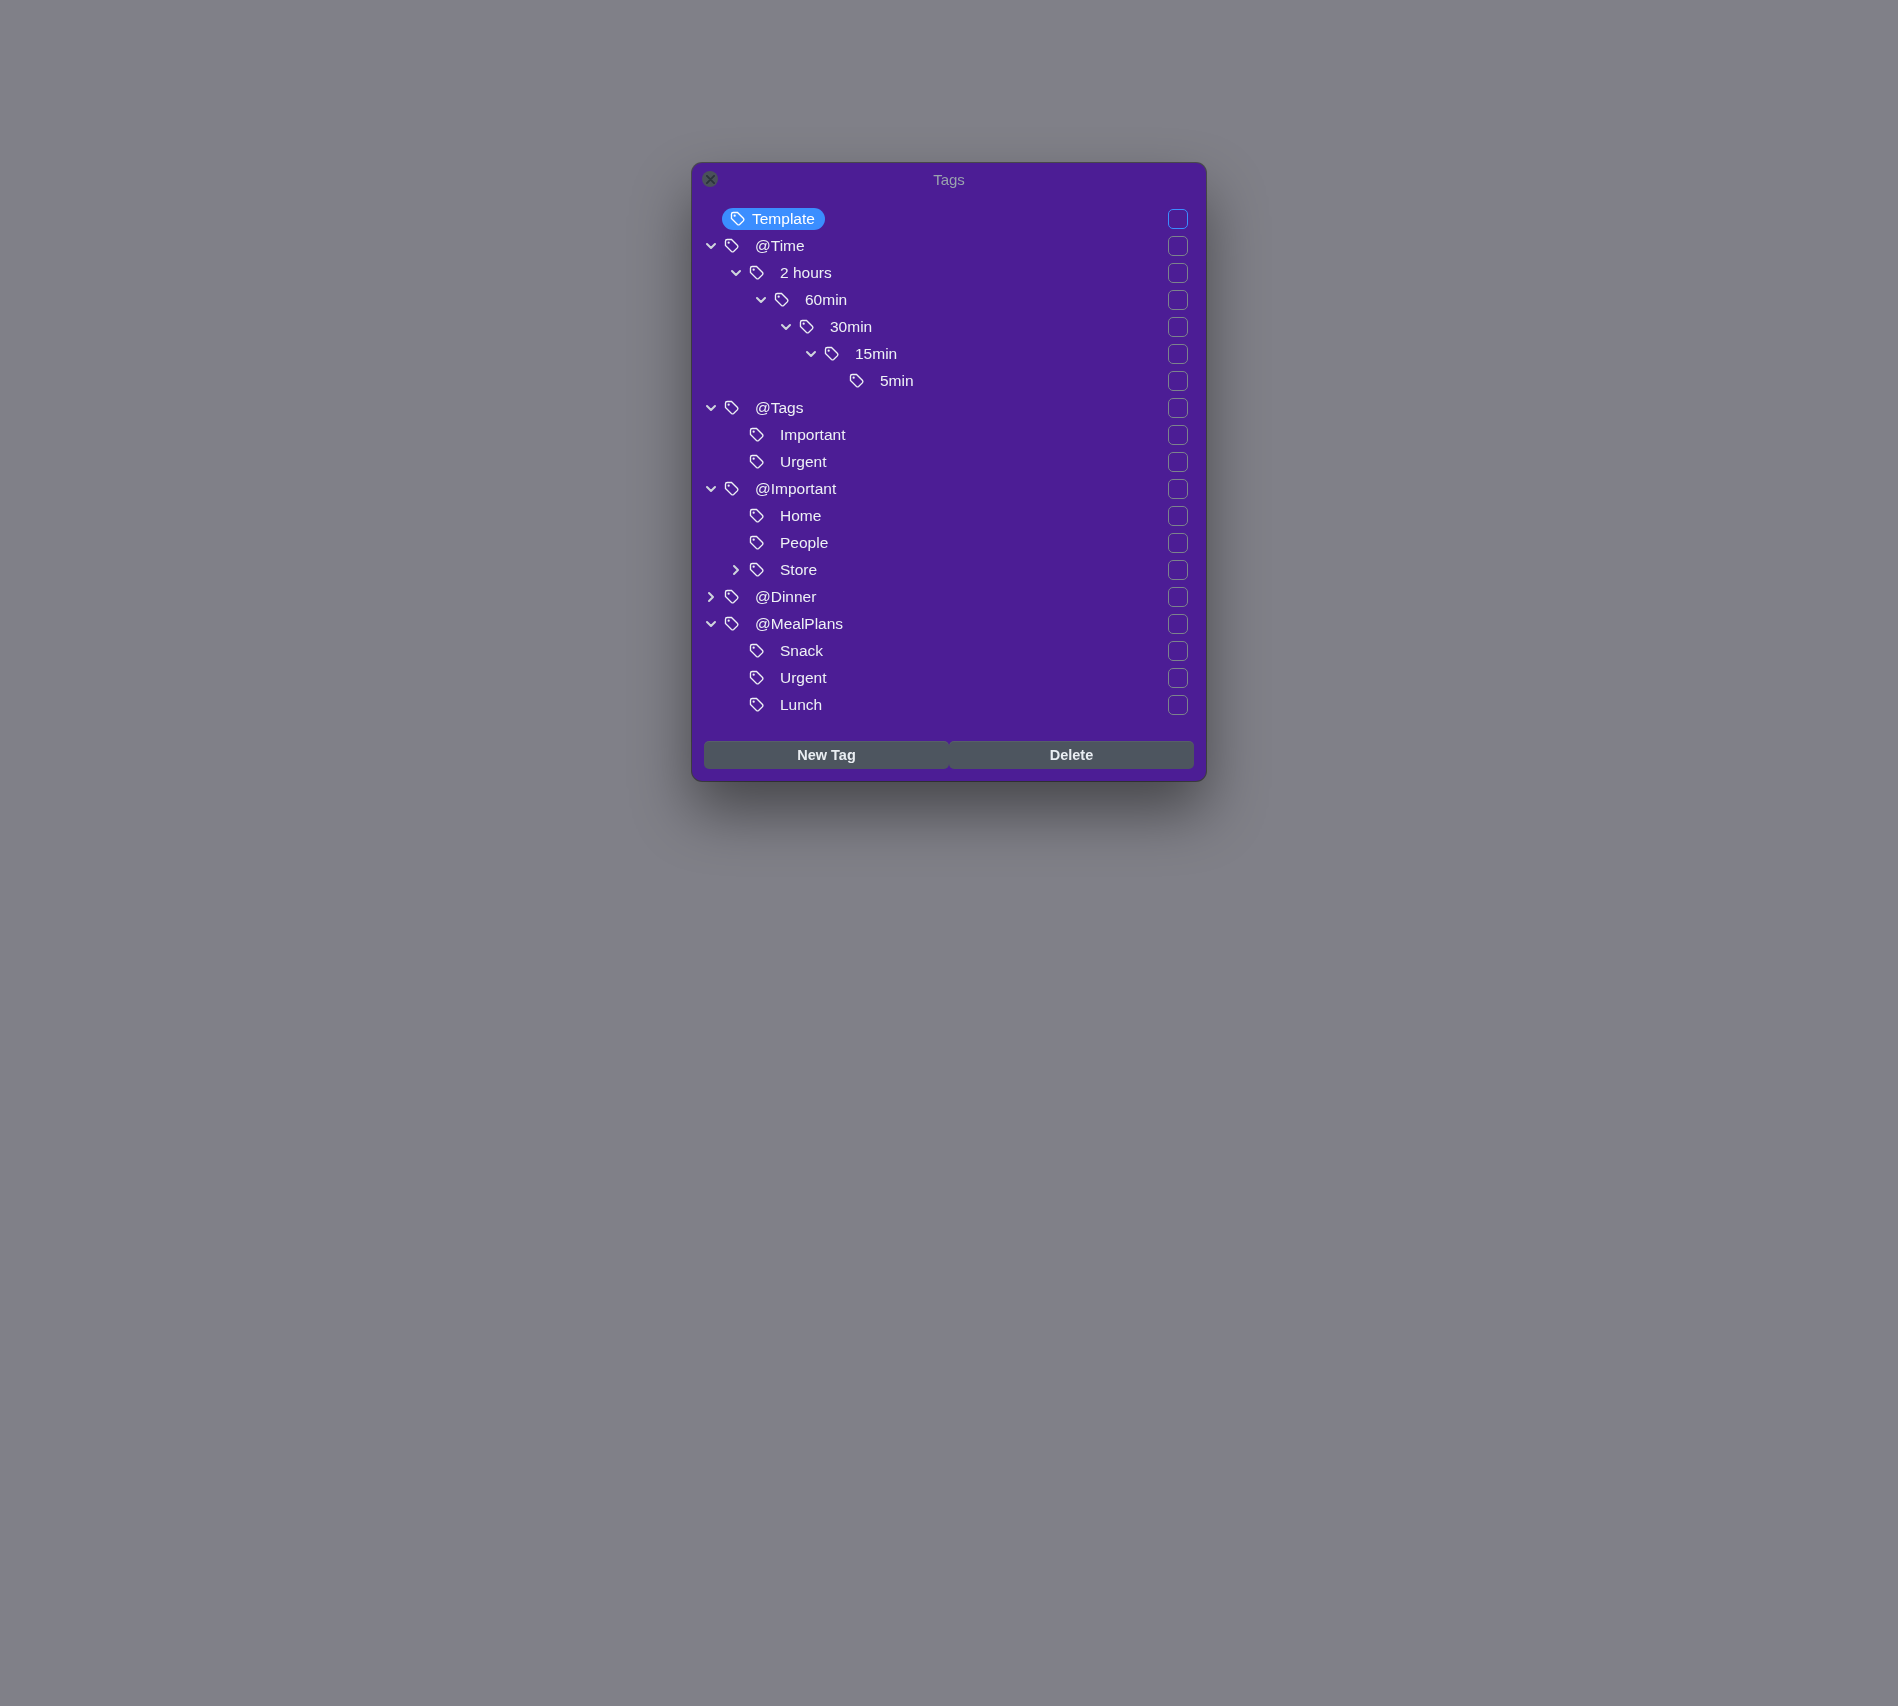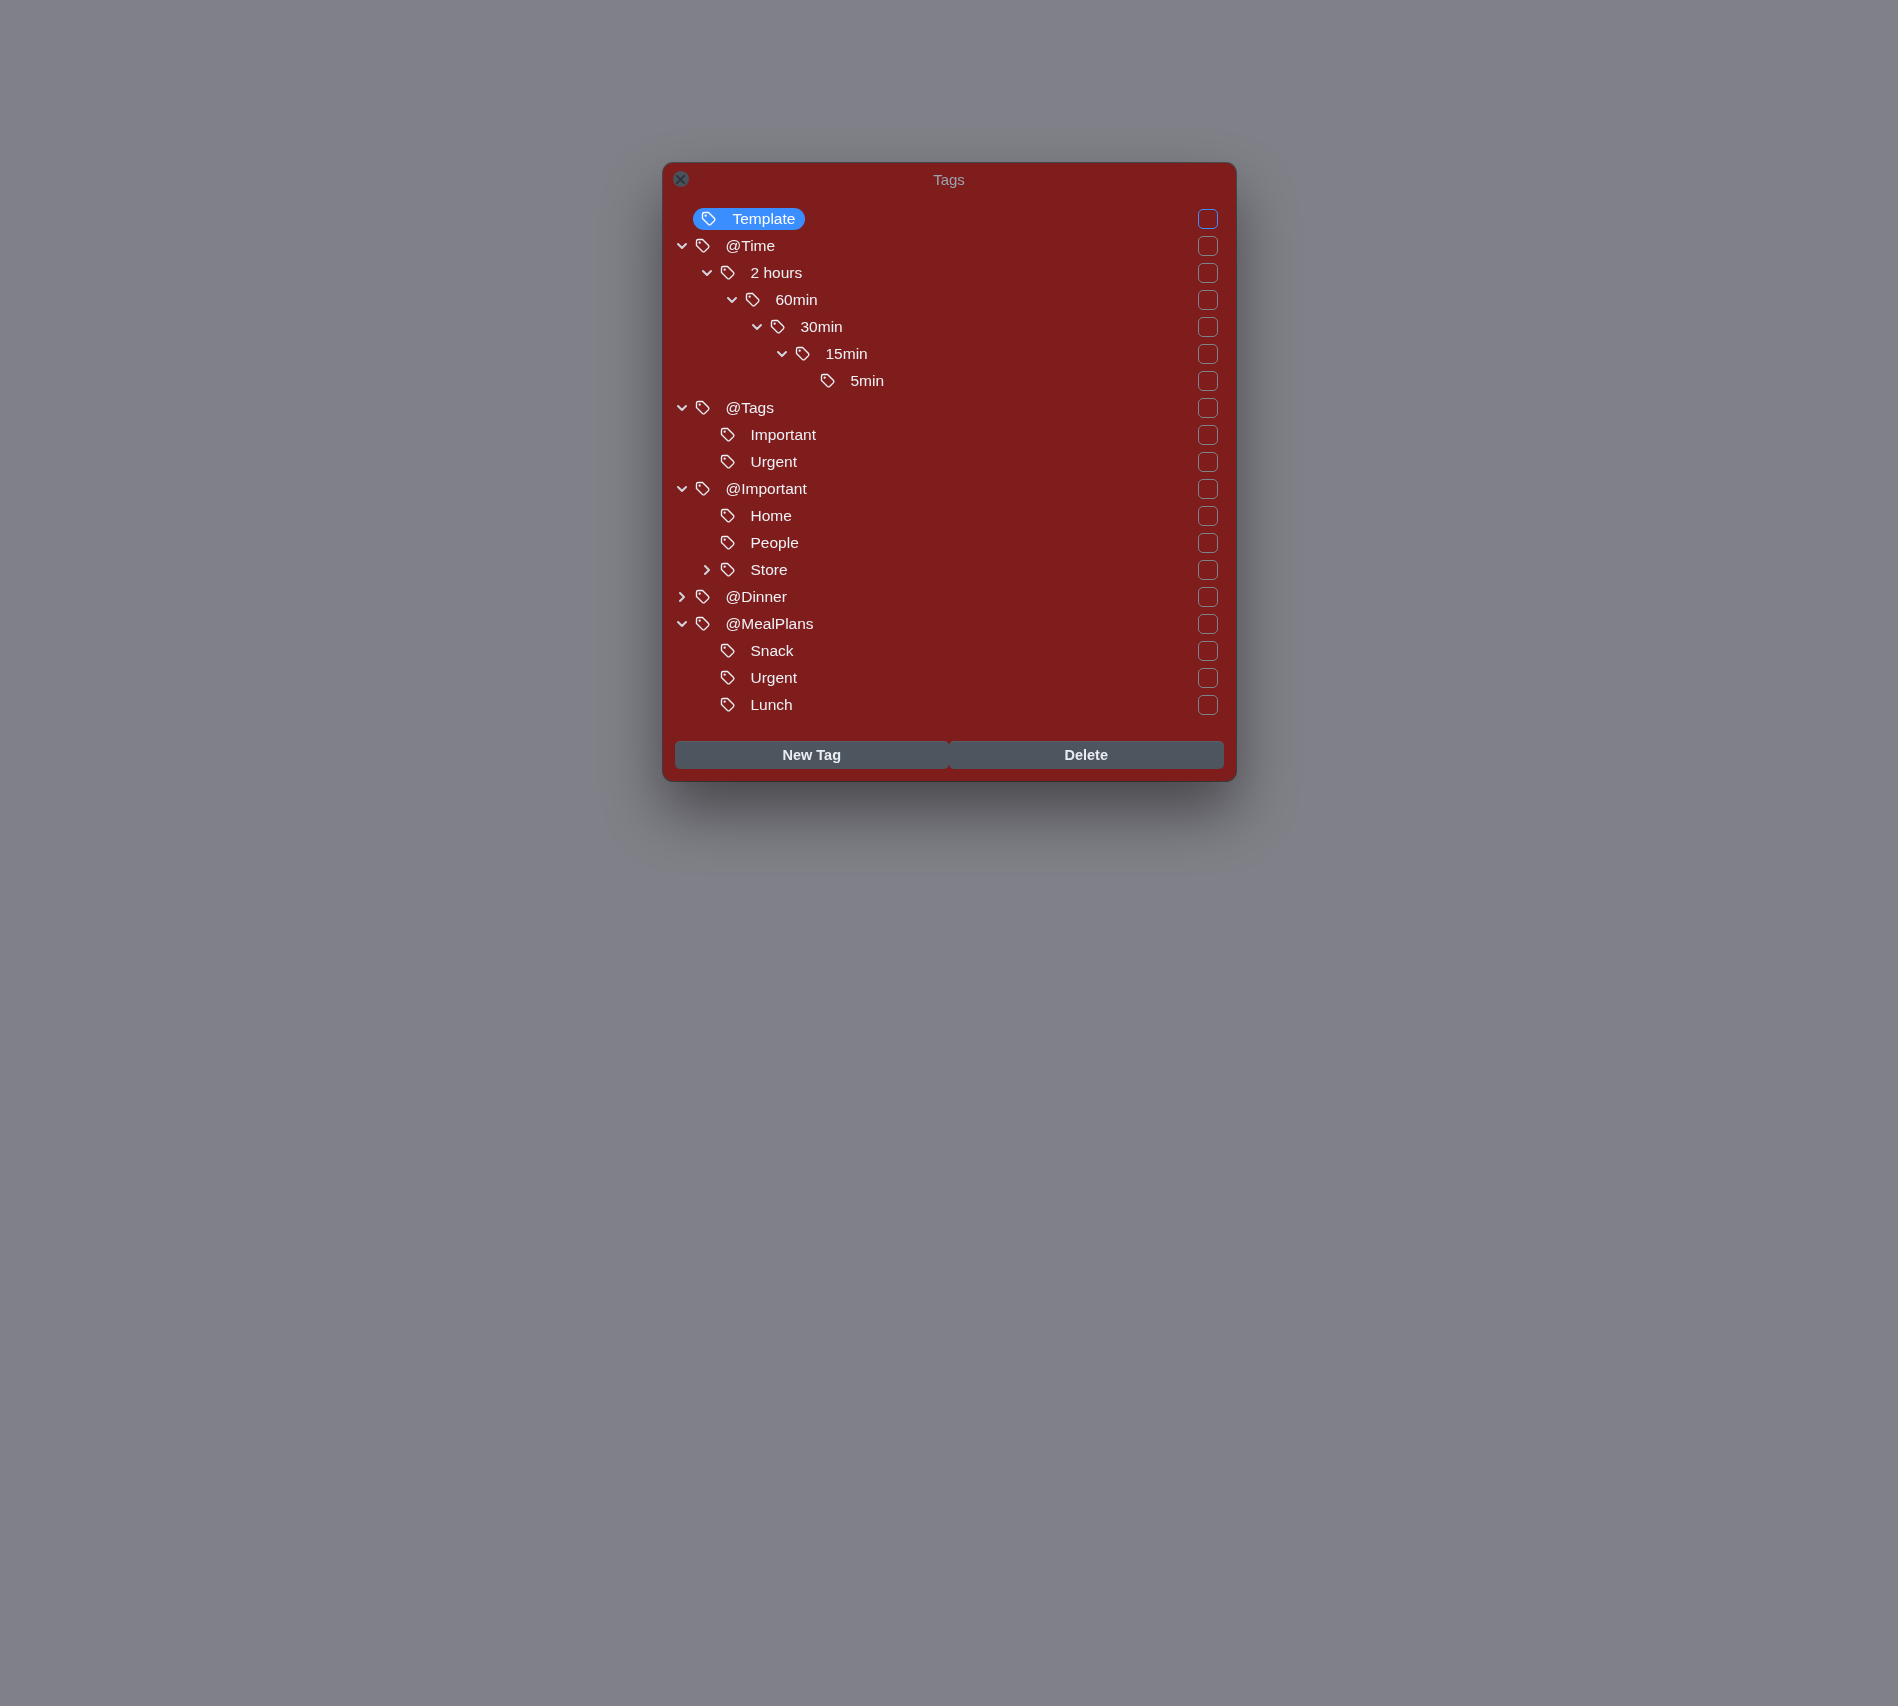--- a/index.html
+++ b/index.html
@@ -3,23 +3,23 @@
 <meta charset="utf-8">
 <style>
   html,body{margin:0;padding:0;width:100%;height:100%;}
   body{
     background:#808088;
     font-family:-apple-system,"Helvetica Neue",Helvetica,Arial,sans-serif;
     display:flex;align-items:flex-start;justify-content:center;
     -webkit-font-smoothing:antialiased;
   }
   .window{
-    width:573px;
+    width:514px;
     margin-top:163px;
-    background:#7f1d1d;
+    background:#4c1d95;
     border-radius:10px;
     box-shadow:0 30px 60px rgba(0,0,0,.45),0 0 0 1px rgba(0,0,0,.4);
     display:flex;flex-direction:column;
     overflow:hidden;
   }
   .titlebar{
     position:relative;
     height:32px;
     display:flex;align-items:center;justify-content:center;
     color:#9aa3ae;font-size:15px;font-weight:500;
@@ -43,21 +43,21 @@
     color:#eef1f5;font-size:15.5px;
   }
   .indent{width:25px;flex:0 0 25px;}
   .disclosure{
     width:22px;flex:0 0 22px;height:22px;
     display:flex;align-items:center;justify-content:center;
     color:#cfd5dc;cursor:default;
   }
   .disclosure svg{width:12px;height:12px;}
   .tag-pill{
-    display:inline-flex;align-items:center;gap:16px;
+    display:inline-flex;align-items:center;gap:6px;
     padding:2px 10px 2px 7px;border-radius:12px;
   }
   .tag-pill.selected{background:#3b8eff;color:#fff;font-weight:500;}
   .tag-icon{width:17px;height:17px;flex:0 0 17px;display:flex;align-items:center;justify-content:center;}
   .tag-icon svg{width:17px;height:17px;}
   .label-plain{
     display:inline-flex;align-items:center;gap:15px;
     padding-left:1px;
   }
   .spacer{flex:1;}

